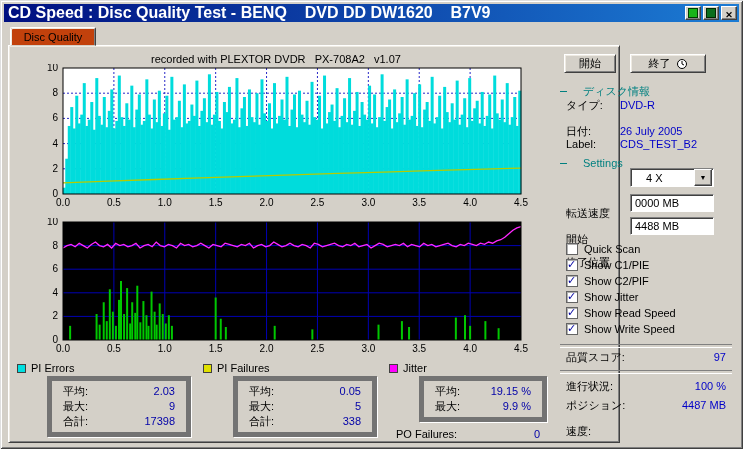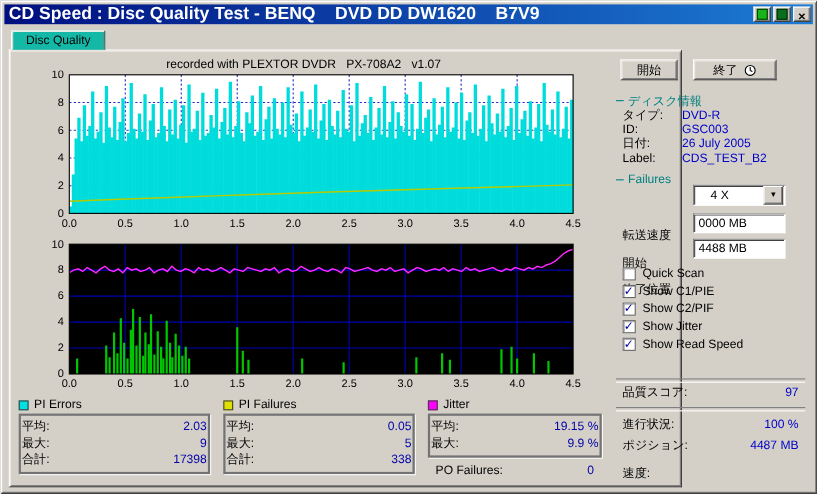--- a/index.html
+++ b/index.html
@@ -12,53 +12,53 @@
     background:linear-gradient(to right,#000f80,#1c7cd4);
     display:flex;align-items:center;padding:0 2px 0 4px;}
   .title{flex:1;color:#fff;font-weight:bold;font-size:16px;white-space:pre;overflow:hidden;}
   .tbtn{width:16px;height:14px;margin-left:2px;background:#d4d0c8;border:1px solid;
     border-color:#ffffff #404040 #404040 #ffffff;box-shadow:inset -1px -1px 0 #808080;
     display:flex;align-items:center;justify-content:center;padding:0;cursor:default;}
   .glyph-g1{width:8px;height:8px;background:#19b419;border:1px solid #003c00;}
   .glyph-g2{width:8px;height:8px;background:#0a6e1e;border:1px solid #002800;}
   .glyph-x::before{content:"✕";font-size:9px;font-weight:bold;line-height:9px;}
   
-  .tab{position:absolute;left:10px;top:27px;width:86px;height:19px;background:#14b8a6;z-index:3;
+  .tab{position:absolute;left:10px;top:27px;width:86px;height:19px;background:#c2410c;z-index:3;
     border:1px solid;border-color:#ffffff #404040 #d4d0c8 #ffffff;
     box-shadow:inset 1px 1px 0 #eeeae2, inset -1px 0 0 #808080;
     border-top-left-radius:2px;border-top-right-radius:2px;
     text-align:center;padding-top:3px;box-sizing:border-box;}
   
   .panel{position:absolute;left:8px;top:45px;width:612px;height:398px;background:#d4d0c8;
     border:1px solid;border-color:#ffffff #404040 #404040 #ffffff;
     box-shadow:inset 1px 1px 0 #eeeae2, inset -1px -1px 0 #808080;box-sizing:border-box;}
   .note{position:absolute;left:0;top:7px;width:534px;text-align:center;white-space:pre;}
   .chart-svg{position:absolute;left:4px;}
   #chart-top{top:18px;}
   #chart-bottom{top:172px;}
   
   .stats{position:absolute;left:8px;top:315px;width:534px;display:flex;gap:12px;}
   .statcol{width:174px;}
   .statcol.narrow{width:158px;}
   .stathead{display:flex;align-items:center;gap:5px;height:14px;}
   .swatch{width:9px;height:9px;border:1px solid #404040;box-sizing:border-box;}
-  .statbox{margin-top:1px;border:2px solid #737373;box-shadow:1px 1px 0 #ffffff;padding:3px 1px;}
+  .statbox{margin-top:1px;border:5px solid #737373;box-shadow:1px 1px 0 #ffffff;padding:3px 11px;margin-left:30px;}
   .statrow{display:flex;justify-content:space-between;height:15px;line-height:15px;}
   .val{color:#0000a8;}
   .porow{margin-top:5px;display:flex;justify-content:space-between;padding:0 7px 0 7px;height:14px;line-height:14px;}
   
   .sidebar{position:absolute;left:549px;top:6px;width:176px;height:390px;}
   .sidebar > div{position:absolute;}
   .btnrow{left:6px;top:2px;display:flex;gap:14px;}
   .btn{background:#d4d0c8;border:1px solid;border-color:#ffffff #404040 #404040 #ffffff;
     box-shadow:inset 1px 1px 0 #eeeae2, inset -1px -1px 0 #808080;
     font-size:11px;font-family:inherit;height:19px;display:flex;align-items:center;justify-content:center;gap:5px;cursor:default;}
   .btn.start{width:52px;}
   .btn.stop{width:76px;}
-  .sechead{left:2px;display:flex;align-items:center;color:#008080;gap:4px;height:12px;}
+  .sechead{left:2px;display:flex;align-items:center;color:#008080;gap:16px;height:12px;}
   .dash{width:7px;height:1px;background:#008080;display:inline-block;}
   .irow{left:8px;height:13px;line-height:13px;width:160px;}
   .irow .lbl{display:inline-block;width:54px;}
   .bluev{color:#0000c8;}
   .ctlrow{left:0;width:100%;height:20px;}
   .ctlrow .lbl{position:absolute;left:8px;top:4px;margin-top:34px;}
   .combo{position:absolute;left:72px;top:0;width:84px;height:19px;background:#fff;
     border:1px solid;border-color:#808080 #ffffff #ffffff #808080;box-shadow:inset 1px 1px 0 #404040;
     box-sizing:border-box;display:flex;align-items:center;}
   .combo .cval{flex:1;padding-left:15px;}
@@ -477,27 +477,26 @@
           </span>
         </button>
       </div>
 
       <div class="sechead" style="top:33px">
         <span class="dash"></span>
         <span>ディスク情報</span>
       </div>
 
       <div class="irow" style="top:47px"><span class="lbl">タイプ:</span><span class="bluev">DVD-R</span></div>
-      <div class="irow" style="top:60px"><span class="lbl">ID:</span><span class="bluev">GSC003</span></div>
       <div class="irow" style="top:73px"><span class="lbl">日付:</span><span class="bluev">26 July 2005</span></div>
       <div class="irow" style="top:86px"><span class="lbl">Label:</span><span class="bluev">CDS_TEST_B2</span></div>
 
       <div class="sechead" style="top:105px">
         <span class="dash"></span>
-        <span>Failures</span>
+        <span>Settings</span>
       </div>
 
       <div class="ctlrow" style="top:116px">
         <span class="lbl">転送速度</span>
         <div class="combo">
           <span class="cval">4 X</span>
           <span class="cbtn">▼</span>
         </div>
       </div>
 
@@ -524,20 +523,24 @@
           <span>Show C2/PIF</span>
         </div>
       <div class="chk" style="top:238px">
           <span class="checkbox checked"></span>
           <span>Show Jitter</span>
         </div>
       <div class="chk" style="top:254px">
           <span class="checkbox checked"></span>
           <span>Show Read Speed</span>
         </div>
+      <div class="chk" style="top:270px">
+          <span class="checkbox checked"></span>
+          <span>Show Write Speed</span>
+        </div>
 
       <div class="divider" style="top:292px"></div>
 
       <div class="vrow" style="top:299px">
         <span>品質スコア:</span>
         <span class="bluev">97</span>
       </div>
 
       <div class="divider" style="top:318px"></div>
 

